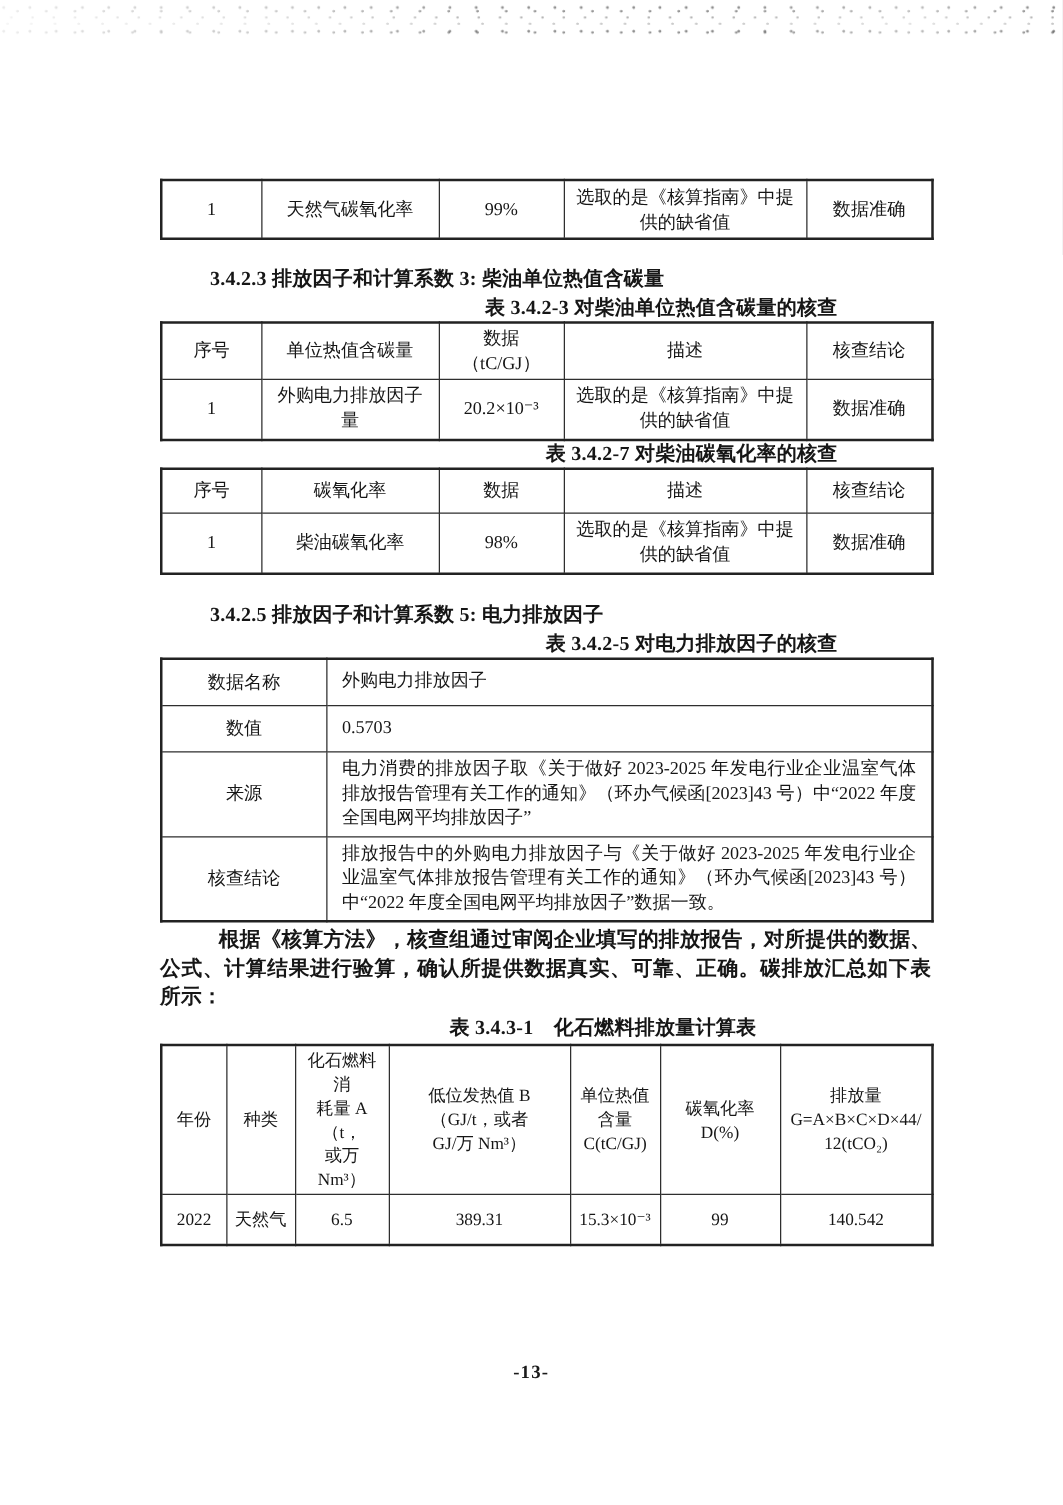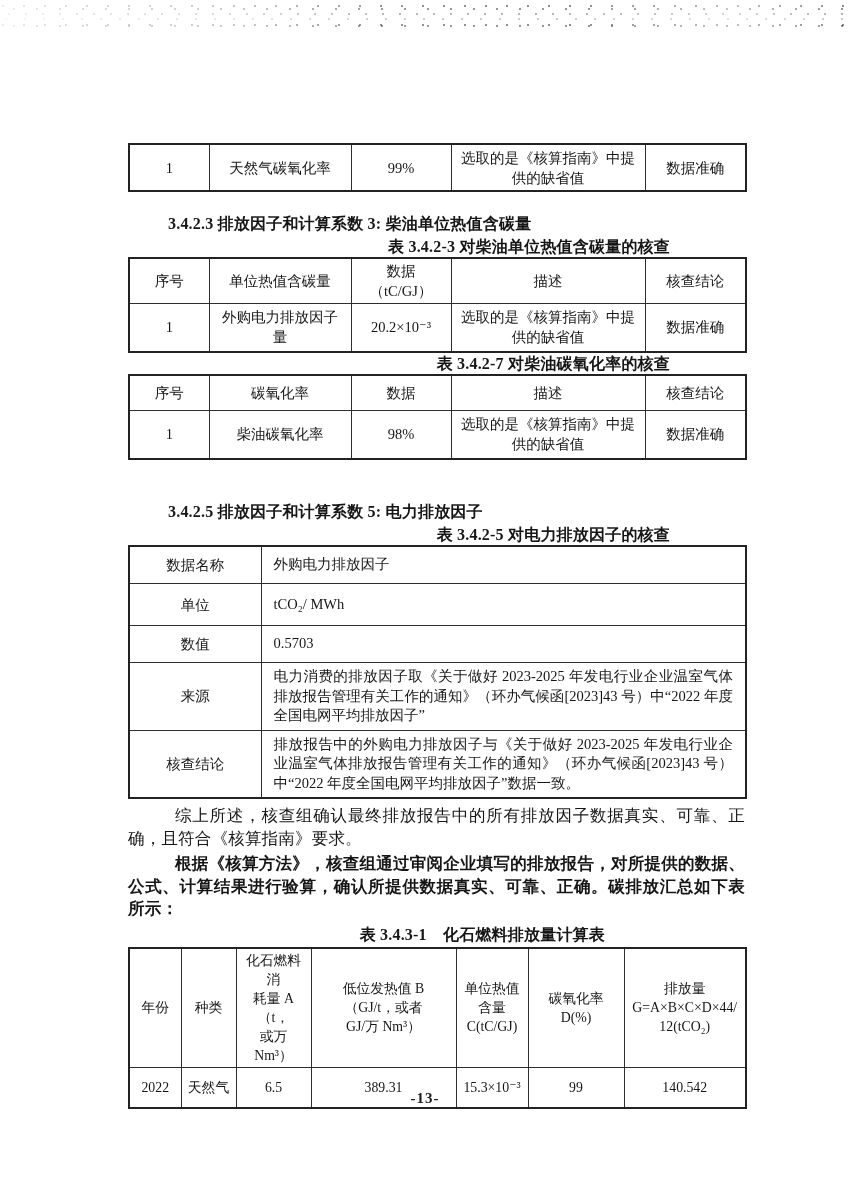--- a/index.html
+++ b/index.html
@@ -28,21 +28,21 @@
   }
 
   .content { position:absolute; left:128px; top:0; width:617px; }
 
   h3.sec {
     font-size:16px; font-weight:bold; line-height:24px;
     margin-left:40px; letter-spacing:.2px;
   }
   .h1 { margin-top:20px; }
   .h2 { margin-top:16px; }
-  .h3 { margin-top:40px; }
+  .h3 { margin-top:21px; }
   .h4 { margin-top:5px; }
 
   .caption {
     font-size:16px; font-weight:bold; line-height:21px;
     text-align:right; padding-right:75px; letter-spacing:.2px;
   }
   .caption-last { padding-right:140px; }
 
   table.tbl {
     width:617px; border-collapse:collapse; table-layout:fixed;
@@ -184,40 +184,35 @@
     <table class="tbl tkv">
       <colgroup>
           <col class="lblc">
           <col class="valc">
         </colgroup>
       <tbody>
         <tr class="r1">
           <td>数据名称</td>
           <td class="val">外购电力排放因子</td>
         </tr>
-        <tr class="r2">
-          <td>单位</td>
-          <td class="val">tCO₂/ MWh</td>
-        </tr>
         <tr class="r3">
           <td>数值</td>
           <td class="val">0.5703</td>
         </tr>
         <tr>
           <td>来源</td>
           <td class="val">电力消费的排放因子取《关于做好 2023-2025 年发电行业企业温室气体排放报告管理有关工作的通知》（环办气候函[2023]43 号）中“2022 年度全国电网平均排放因子”</td>
         </tr>
         <tr>
           <td>核查结论</td>
           <td class="val">排放报告中的外购电力排放因子与《关于做好 2023-2025 年发电行业企业温室气体排放报告管理有关工作的通知》（环办气候函[2023]43 号）中“2022 年度全国电网平均排放因子”数据一致。</td>
         </tr>
       </tbody>
     </table>
 
-    <p class="body p1">综上所述，核查组确认最终排放报告中的所有排放因子数据真实、可靠、正确，且符合《核算指南》要求。</p>
 
     <p class="body p2">根据《核算方法》，核查组通过审阅企业填写的排放报告，对所提供的数据、公式、计算结果进行验算，确认所提供数据真实、可靠、正确。碳排放汇总如下表所示：</p>
     <div class="caption caption-last">表 3.4.3-1　化石燃料排放量计算表</div>
     <table class="tbl t6">
       <colgroup>
           <col class="k1">
           <col class="k2">
           <col class="k3">
           <col class="k4">
           <col class="k5">

